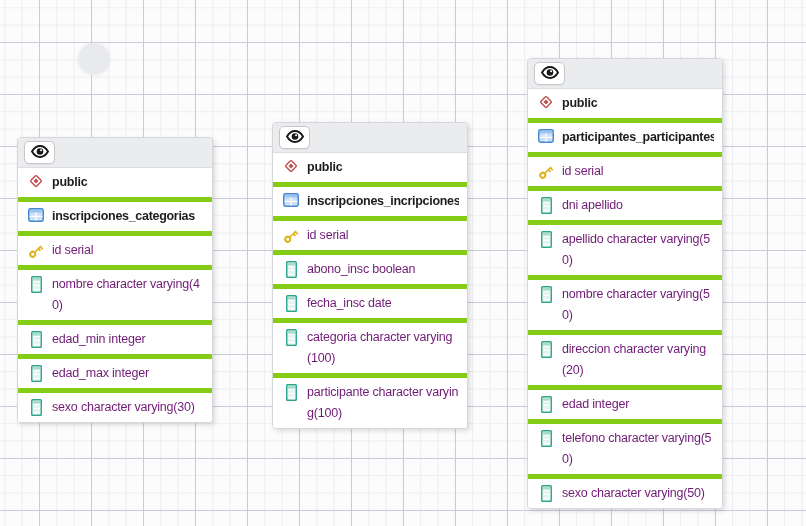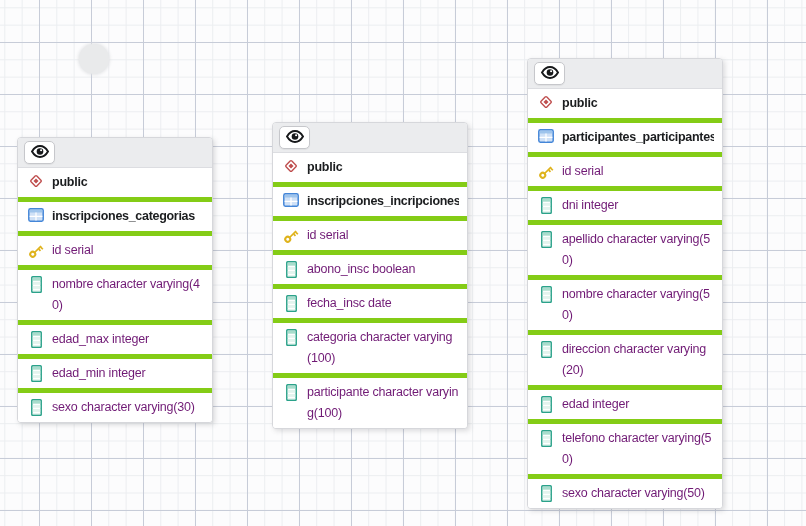--- a/index.html
+++ b/index.html
@@ -180,29 +180,29 @@
         </svg>
       </span>
     <span class="label">nombre character varying(40)</span>
   </div>
   <div class="row">
     <span class="ic">
         <svg width="11" height="17">
           <use href="#i-column"></use>
         </svg>
       </span>
+    <span class="label">edad_min integer</span>
+  </div>
+  <div class="row">
+    <span class="ic">
+        <svg width="11" height="17">
+          <use href="#i-column"></use>
+        </svg>
+      </span>
     <span class="label">edad_max integer</span>
-  </div>
-  <div class="row">
-    <span class="ic">
-        <svg width="11" height="17">
-          <use href="#i-column"></use>
-        </svg>
-      </span>
-    <span class="label">edad_min integer</span>
   </div>
   <div class="row">
     <span class="ic">
         <svg width="11" height="17">
           <use href="#i-column"></use>
         </svg>
       </span>
     <span class="label">sexo character varying(30)</span>
   </div>
 </div>
@@ -304,21 +304,21 @@
         </svg>
       </span>
     <span class="label">id serial</span>
   </div>
   <div class="row">
     <span class="ic">
         <svg width="11" height="17">
           <use href="#i-column"></use>
         </svg>
       </span>
-    <span class="label">dni integer</span>
+    <span class="label">dni apellido</span>
   </div>
   <div class="row">
     <span class="ic">
         <svg width="11" height="17">
           <use href="#i-column"></use>
         </svg>
       </span>
     <span class="label">apellido character varying(50)</span>
   </div>
   <div class="row">

